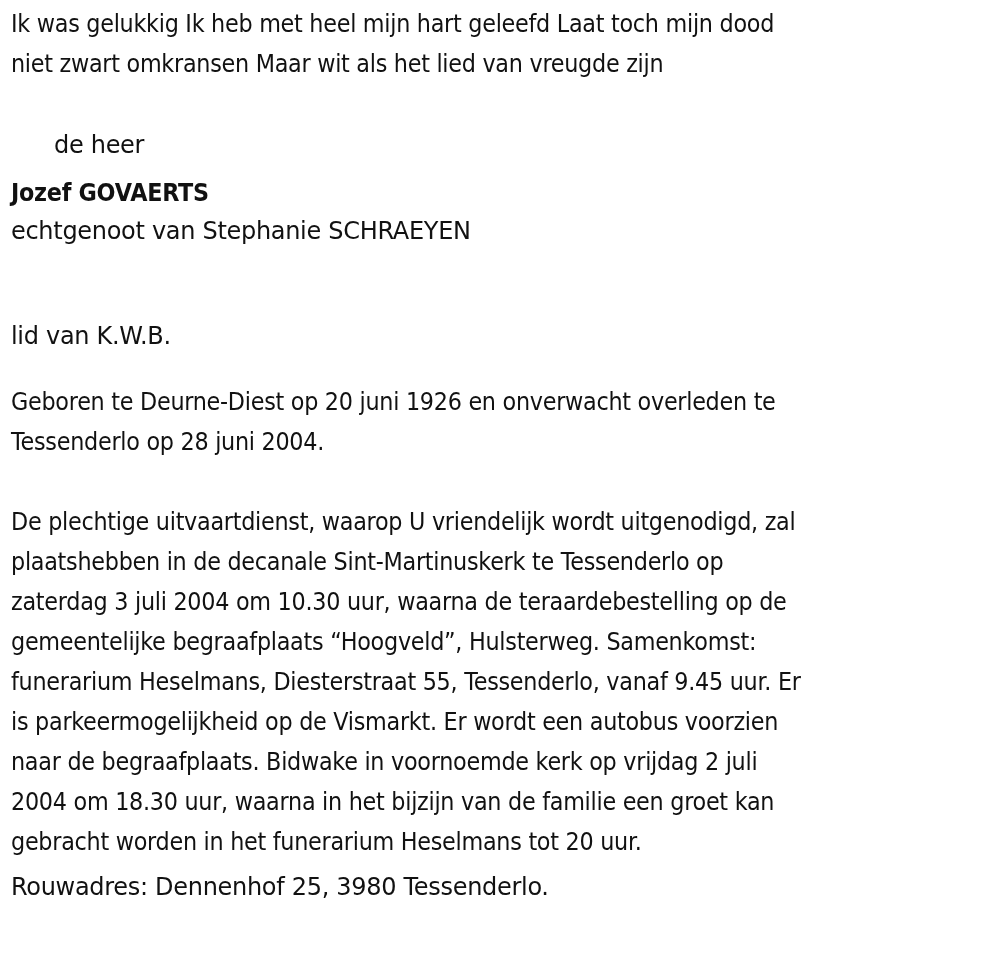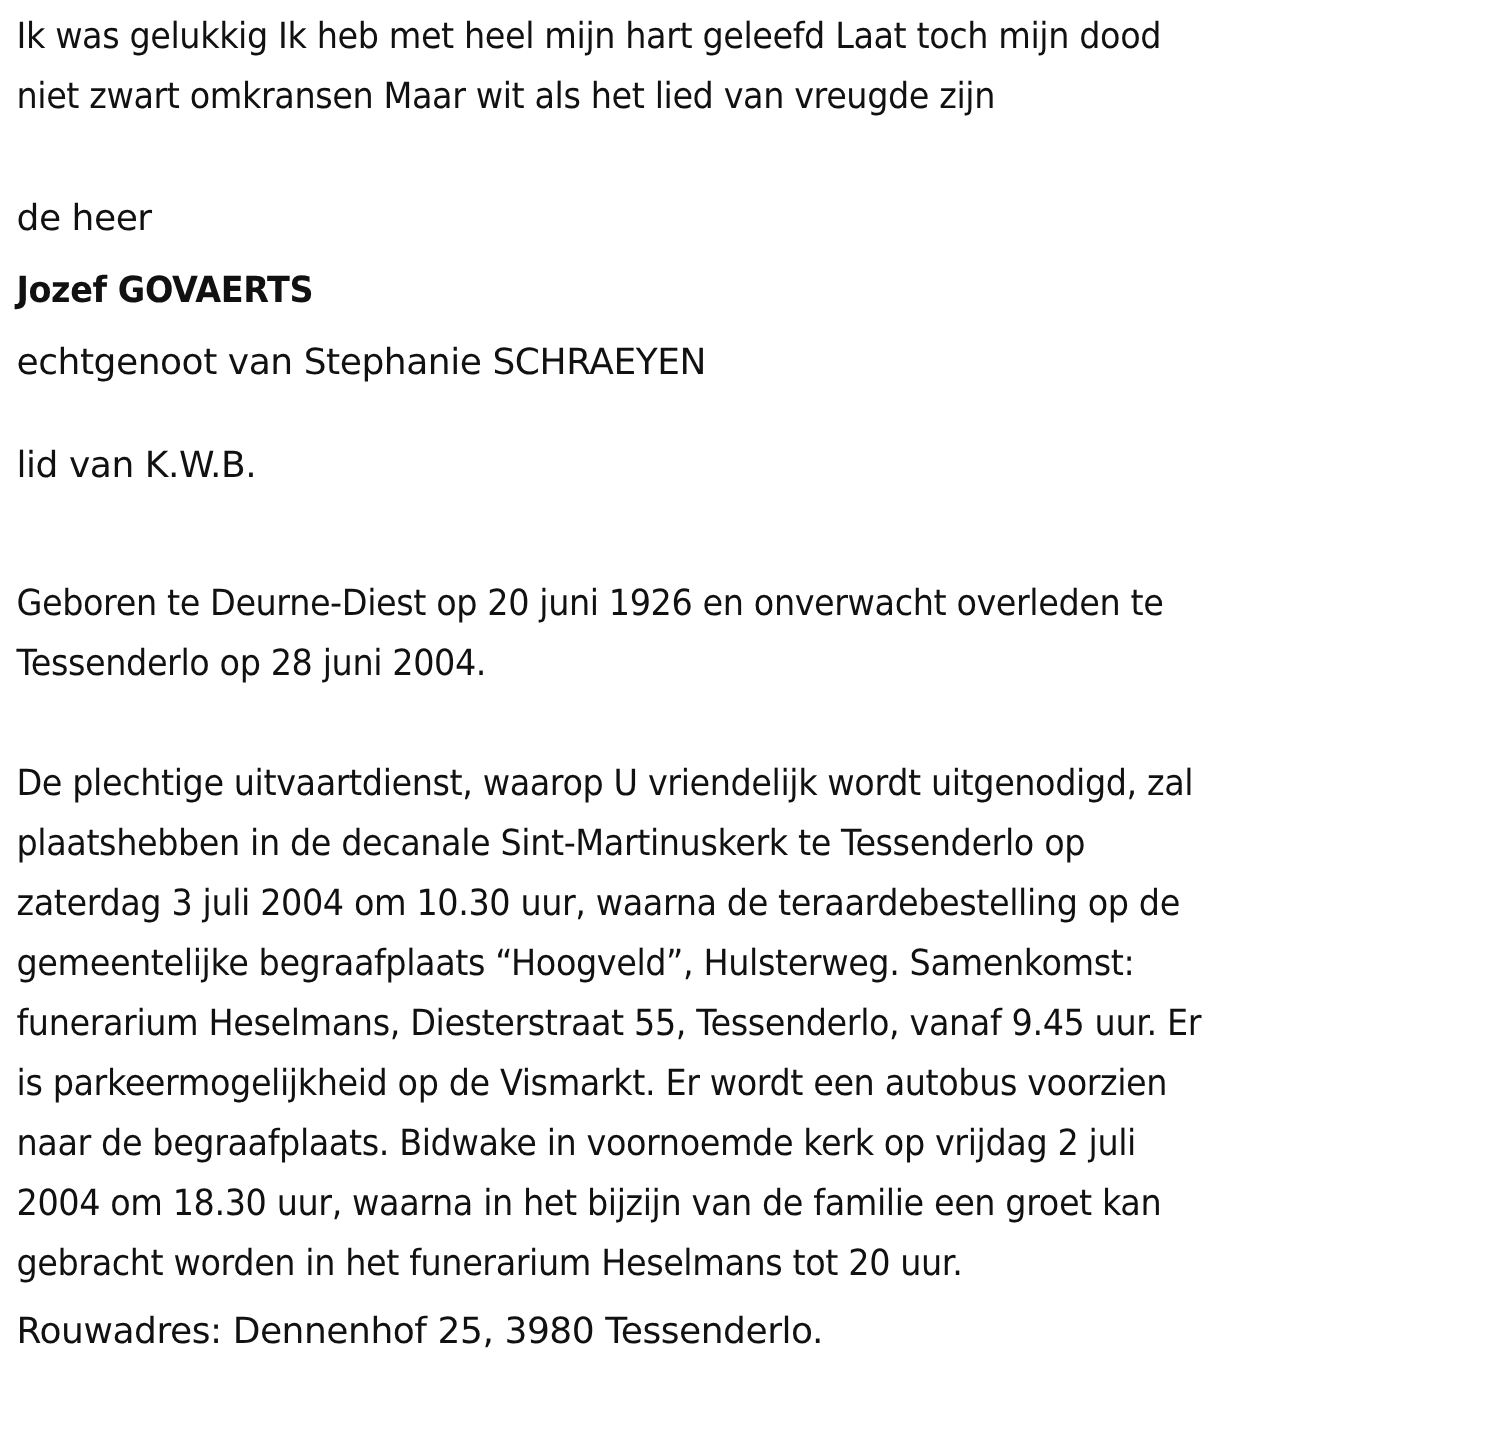--- a/index.html
+++ b/index.html
@@ -32,25 +32,25 @@
       font-weight: bold;
     }
   </style>
 </head>
 <body>
 
 <div class="doc">
   <div class="line" style="top:4px; transform:scaleX(0.93);">Ik was gelukkig Ik heb met heel mijn hart geleefd Laat toch mijn dood</div>
   <div class="line" style="top:44px; transform:scaleX(0.93);">niet zwart omkransen Maar wit als het lied van vreugde zijn</div>
 
-  <div class="line" style="top:125px;">de heer</div>
+  <div class="line" style="top:125px;margin-left:43px;">de heer</div>
   <div class="line bold" style="top:173px; transform:scaleX(0.93);">Jozef GOVAERTS</div>
-  <div class="line" style="top:221px;">echtgenoot van Stephanie SCHRAEYEN</div>
+  <div class="line" style="top:211px;">echtgenoot van Stephanie SCHRAEYEN</div>
 
-  <div class="line" style="top:290px;">lid van K.W.B.</div>
+  <div class="line" style="top:316px;">lid van K.W.B.</div>
 
   <div class="line" style="top:382px; transform:scaleX(0.93);">Geboren te Deurne-Diest op 20 juni 1926 en onverwacht overleden te</div>
   <div class="line" style="top:422px; transform:scaleX(0.93);">Tessenderlo op 28 juni 2004.</div>
 
   <div class="line" style="top:502px; transform:scaleX(0.93);">De plechtige uitvaartdienst, waarop U vriendelijk wordt uitgenodigd, zal</div>
   <div class="line" style="top:542px; transform:scaleX(0.93);">plaatshebben in de decanale Sint-Martinuskerk te Tessenderlo op</div>
   <div class="line" style="top:582px; transform:scaleX(0.93);">zaterdag 3 juli 2004 om 10.30 uur, waarna de teraardebestelling op de</div>
   <div class="line" style="top:622px; transform:scaleX(0.93);">gemeentelijke begraafplaats “Hoogveld”, Hulsterweg. Samenkomst:</div>
   <div class="line" style="top:662px; transform:scaleX(0.93);">funerarium Heselmans, Diesterstraat 55, Tessenderlo, vanaf 9.45 uur. Er</div>
   <div class="line" style="top:702px; transform:scaleX(0.93);">is parkeermogelijkheid op de Vismarkt. Er wordt een autobus voorzien</div>

